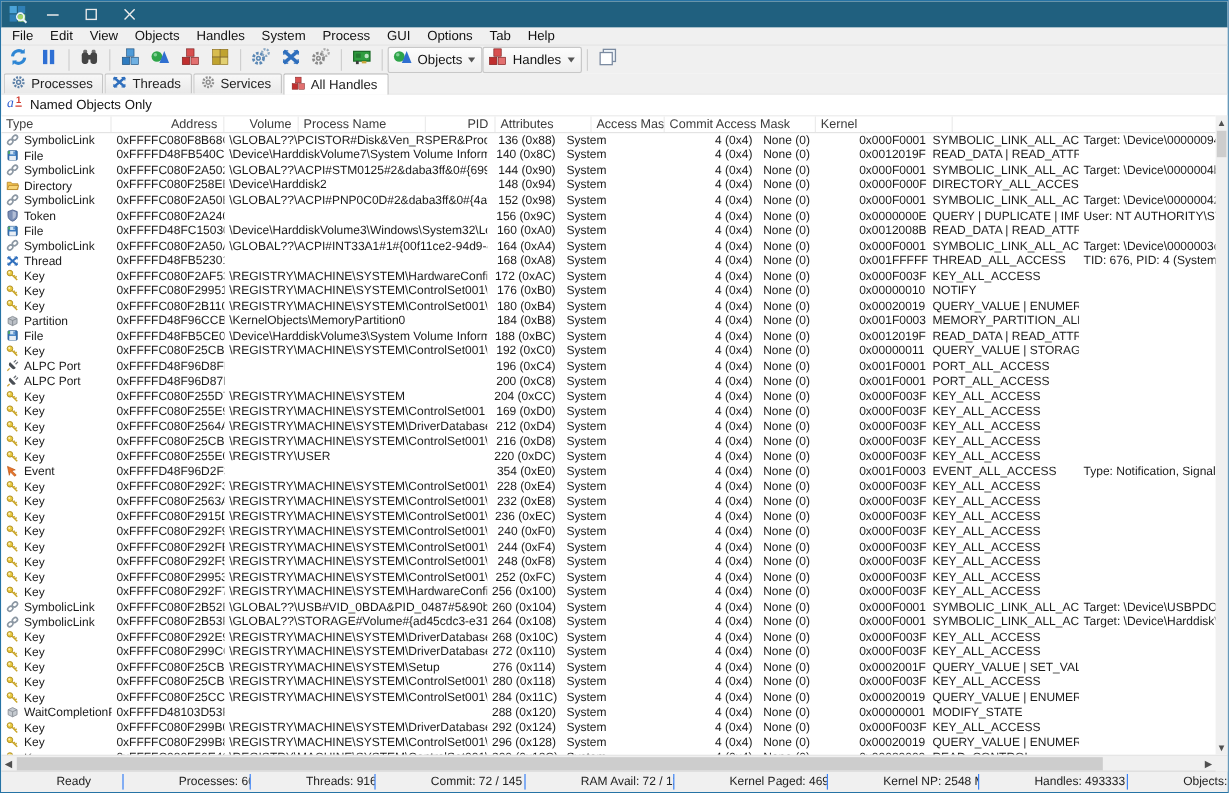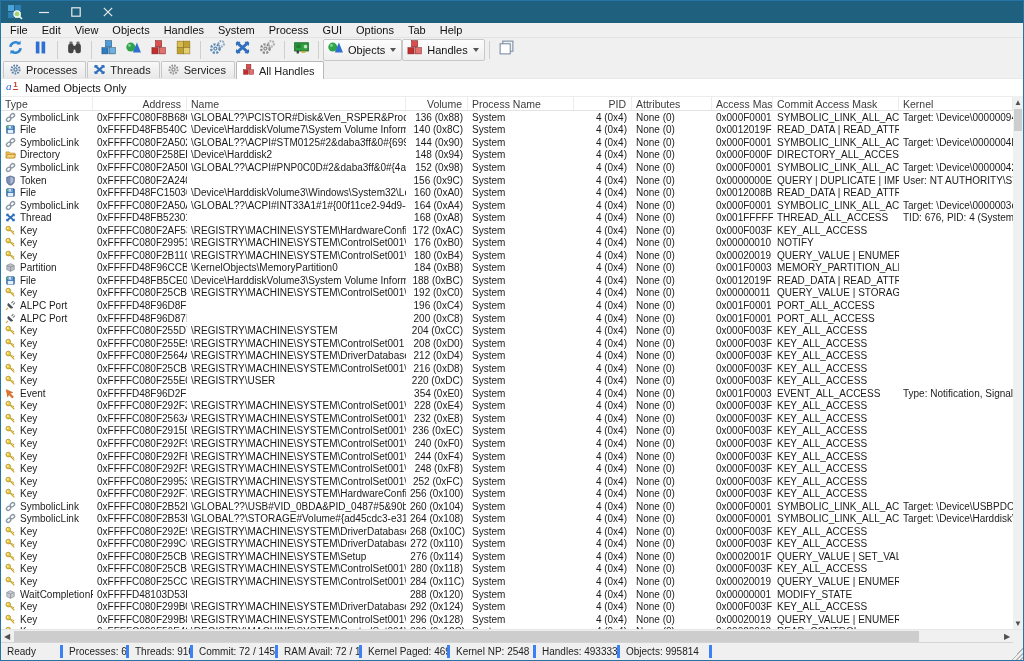--- a/index.html
+++ b/index.html
@@ -47,21 +47,21 @@
   .vscroll .sbtn{height:12px;display:flex;align-items:center;justify-content:center;color:#505050;font-size:8px;}
   .vscroll .thumb{position:absolute;top:13px;left:1px;width:8px;height:22px;background:#cdcdcd;}
   .vscroll .sbtn.down{position:absolute;bottom:0;width:100%;}
   .hscrollrow{height:13px;background:#f0f0f0;position:relative;flex:0 0 auto;border-top:1px solid #e6e6e6;}
   .hscroll{position:absolute;left:0;top:0;height:13px;width:1012px;}
   .hbtn{position:absolute;top:0;width:12px;height:13px;display:flex;align-items:center;justify-content:center;color:#505050;font-size:8px;}
   .hthumb{position:absolute;left:13px;top:1px;height:11px;width:905px;background:#cdcdcd;}
   .corner{position:absolute;right:0;top:0;width:10px;height:13px;background:#f0f0f0;}
   
   .statusbar{height:18px;background:#f0f0f0;border-top:1px solid #d5d5d5;display:flex;align-items:center;font-size:10px;color:#222;flex:0 0 auto;}
-  .seg{padding:0 6px;border-right:3px solid #3b82f6;height:13px;line-height:13px;white-space:nowrap;overflow:hidden;flex:0 0 auto;}
+  .seg{padding:0 6px;border-right:1px solid #3b82f6;height:13px;line-height:13px;white-space:nowrap;overflow:hidden;flex:0 0 auto;margin-left:40px;}
   .grip{margin-left:auto;width:12px;height:12px;align-self:flex-end;background:linear-gradient(135deg,transparent 50%,#b5b5b5 50%,#b5b5b5 58%,transparent 58%,transparent 68%,#b5b5b5 68%,#b5b5b5 76%,transparent 76%,transparent 86%,#b5b5b5 86%,#b5b5b5 94%,transparent 94%);}
 </style>
 </head>
 <body>
 
 <div class="window">
 
   <div class="titlebar">
     <span class="appicon"><svg viewBox="0 0 16 16">
           <rect x="1" y="1" width="6" height="6" fill="#4aa3d8"></rect>
@@ -264,21 +264,20 @@
           <text x="9.5" y="9" font-size="9" font-weight="bold" fill="#d03a2f">1</text>
           <line x1="9" y1="12" x2="15" y2="12" stroke="#d03a2f" stroke-width="1.2"></line>
         </svg></span>
     <span class="ftext">Named Objects Only</span>
   </div>
 
   <div class="tablewrap">
     <div class="thead">
         <div class="th" style="width:92px">Type</div>
         <div class="th r" style="width:94px">Address</div>
-        <div class="th" style="width:219px">Name</div>
         <div class="th r" style="width:62px">Volume</div>
         <div class="th" style="width:106px">Process Name</div>
         <div class="th r" style="width:58px">PID</div>
         <div class="th" style="width:80px">Attributes</div>
         <div class="th r" style="width:61px">Access Mask</div>
         <div class="th" style="width:126px">Commit Access Mask</div>
         <div class="th" style="width:114px">Kernel</div>
       </div>
     <div class="tbody">
         <div class="tr">
@@ -576,21 +575,21 @@
           <div class="td" style="width:114px"></div>
         </div>
         <div class="tr">
           <div class="td" style="width:92px"><span class="ticon"><svg viewBox="0 0 16 16">
                 <circle cx="4.8" cy="5.2" r="3.4" fill="#e8c93e" stroke="#a8851c"></circle>
                 <circle cx="4" cy="4.4" r="1.3" fill="#fdf4c4"></circle>
                 <path d="M7.4 7.4l6.2 6.2M11 11l1.9-1.9M9.2 9.2l1.5-1.5" stroke="#caa62a" stroke-width="1.8" fill="none"></path>
               </svg></span>Key</div>
           <div class="td r" style="width:94px">0xFFFFC080F255E900</div>
           <div class="td" style="width:219px">\REGISTRY\MACHINE\SYSTEM\ControlSet001</div>
-          <div class="td r" style="width:62px">208 (0xD0)</div>
+          <div class="td r" style="width:62px">169 (0xD0)</div>
           <div class="td" style="width:106px">System</div>
           <div class="td r" style="width:58px">4 (0x4)</div>
           <div class="td" style="width:80px">None (0)</div>
           <div class="td r" style="width:61px">0x000F003F</div>
           <div class="td" style="width:126px">KEY_ALL_ACCESS</div>
           <div class="td" style="width:114px"></div>
         </div>
         <div class="tr">
           <div class="td" style="width:92px"><span class="ticon"><svg viewBox="0 0 16 16">
                 <circle cx="4.8" cy="5.2" r="3.4" fill="#e8c93e" stroke="#a8851c"></circle>

